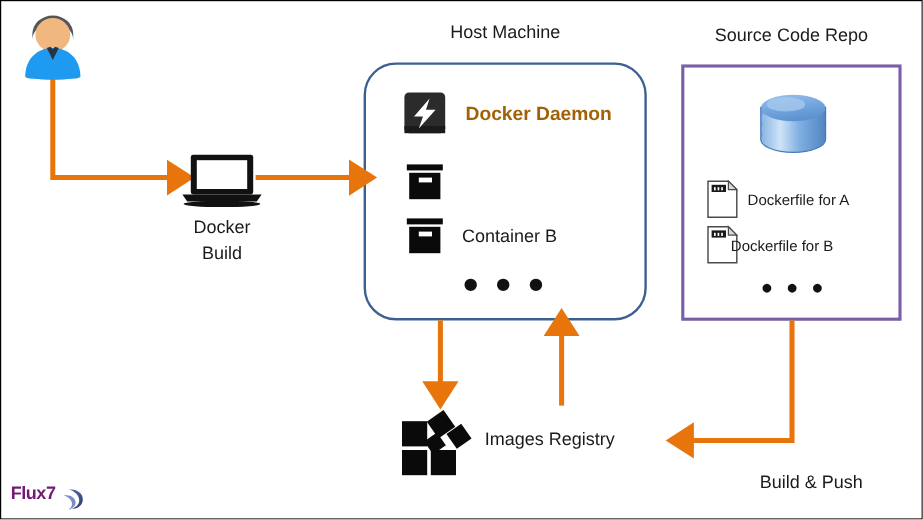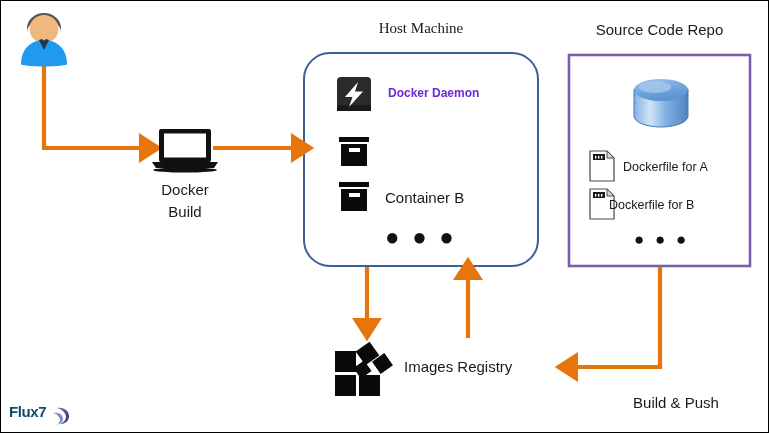--- a/index.html
+++ b/index.html
@@ -39,23 +39,23 @@
     text-align: center;
   }
   .node-label {
     font-size: 15px;
     text-align: center;
   }
   .item-label {
     font-size: 15px;
   }
   .daemon-label {
-    font-size: 12px;
-    font-weight: bold;
-    color: #6d28d9;
+    font-size: 16px;
+    font-weight: bold;
+    color: #a16207;
   }
   .repo-item {
     font-size: 12.5px;
   }
   .ellipsis {
     font-size: 24px;
     font-weight: bold;
     letter-spacing: 3px;
     color: #111111;
     line-height: 1;
@@ -72,21 +72,21 @@
     left: 8px;
     top: 402px;
     display: flex;
     align-items: center;
     gap: 1px;
   }
   .logo-text {
     font-family: "Liberation Sans", sans-serif;
     font-size: 15px;
     font-weight: bold;
-    color: #0c4a6e;
+    color: #701a75;
     letter-spacing: -0.4px;
   }
 </style>
 </head>
 <body>
 
 <div id="canvas">
 
   <svg id="svg-layer" viewBox="0 0 769 433" xmlns="http://www.w3.org/2000/svg">
     <defs>
@@ -217,21 +217,21 @@
       <rect x="374" y="355" width="15" height="15" fill="#0A0A0A" transform="rotate(-35 381.5 362.5)"></rect>
       <rect x="355" y="362" width="13" height="13" fill="#0A0A0A" transform="rotate(-35 361.5 368.5)"></rect>
     </g>
 
     <g>
       <path d="M56,407 c7,-1 12,3 12,8 c0,5 -4,8 -9,8 c4,-2 6,-4 6,-7 c0,-4 -4,-8 -9,-9 z" fill="url(#logoSwoosh)"></path>
       <path d="M52,412 c6,-1 10,2 10,6 c0,3 -3,5 -6,6 c2,-2 3,-3 3,-5 c0,-3 -3,-6 -7,-7 z" fill="#7D8CC4"></path>
     </g>
   </svg>
 
-  <div class="lbl title" style="left:303px; top:18px; width:234px;font-family:Liberation Serif, serif;">Host Machine</div>
+  <div class="lbl title" style="left:303px; top:18px; width:234px;">Host Machine</div>
 
   <div class="lbl title" style="left:568px; top:20px; width:181px;">Source Code Repo</div>
 
   <div class="lbl daemon-label" style="left:387px; top:85px;">Docker Daemon</div>
 
 
   <div class="lbl item-label" style="left:384px; top:188px;text-align:center;">Container B</div>
 
   <div class="lbl ellipsis" style="left:384px; top:224px;">● ● ●</div>
 

